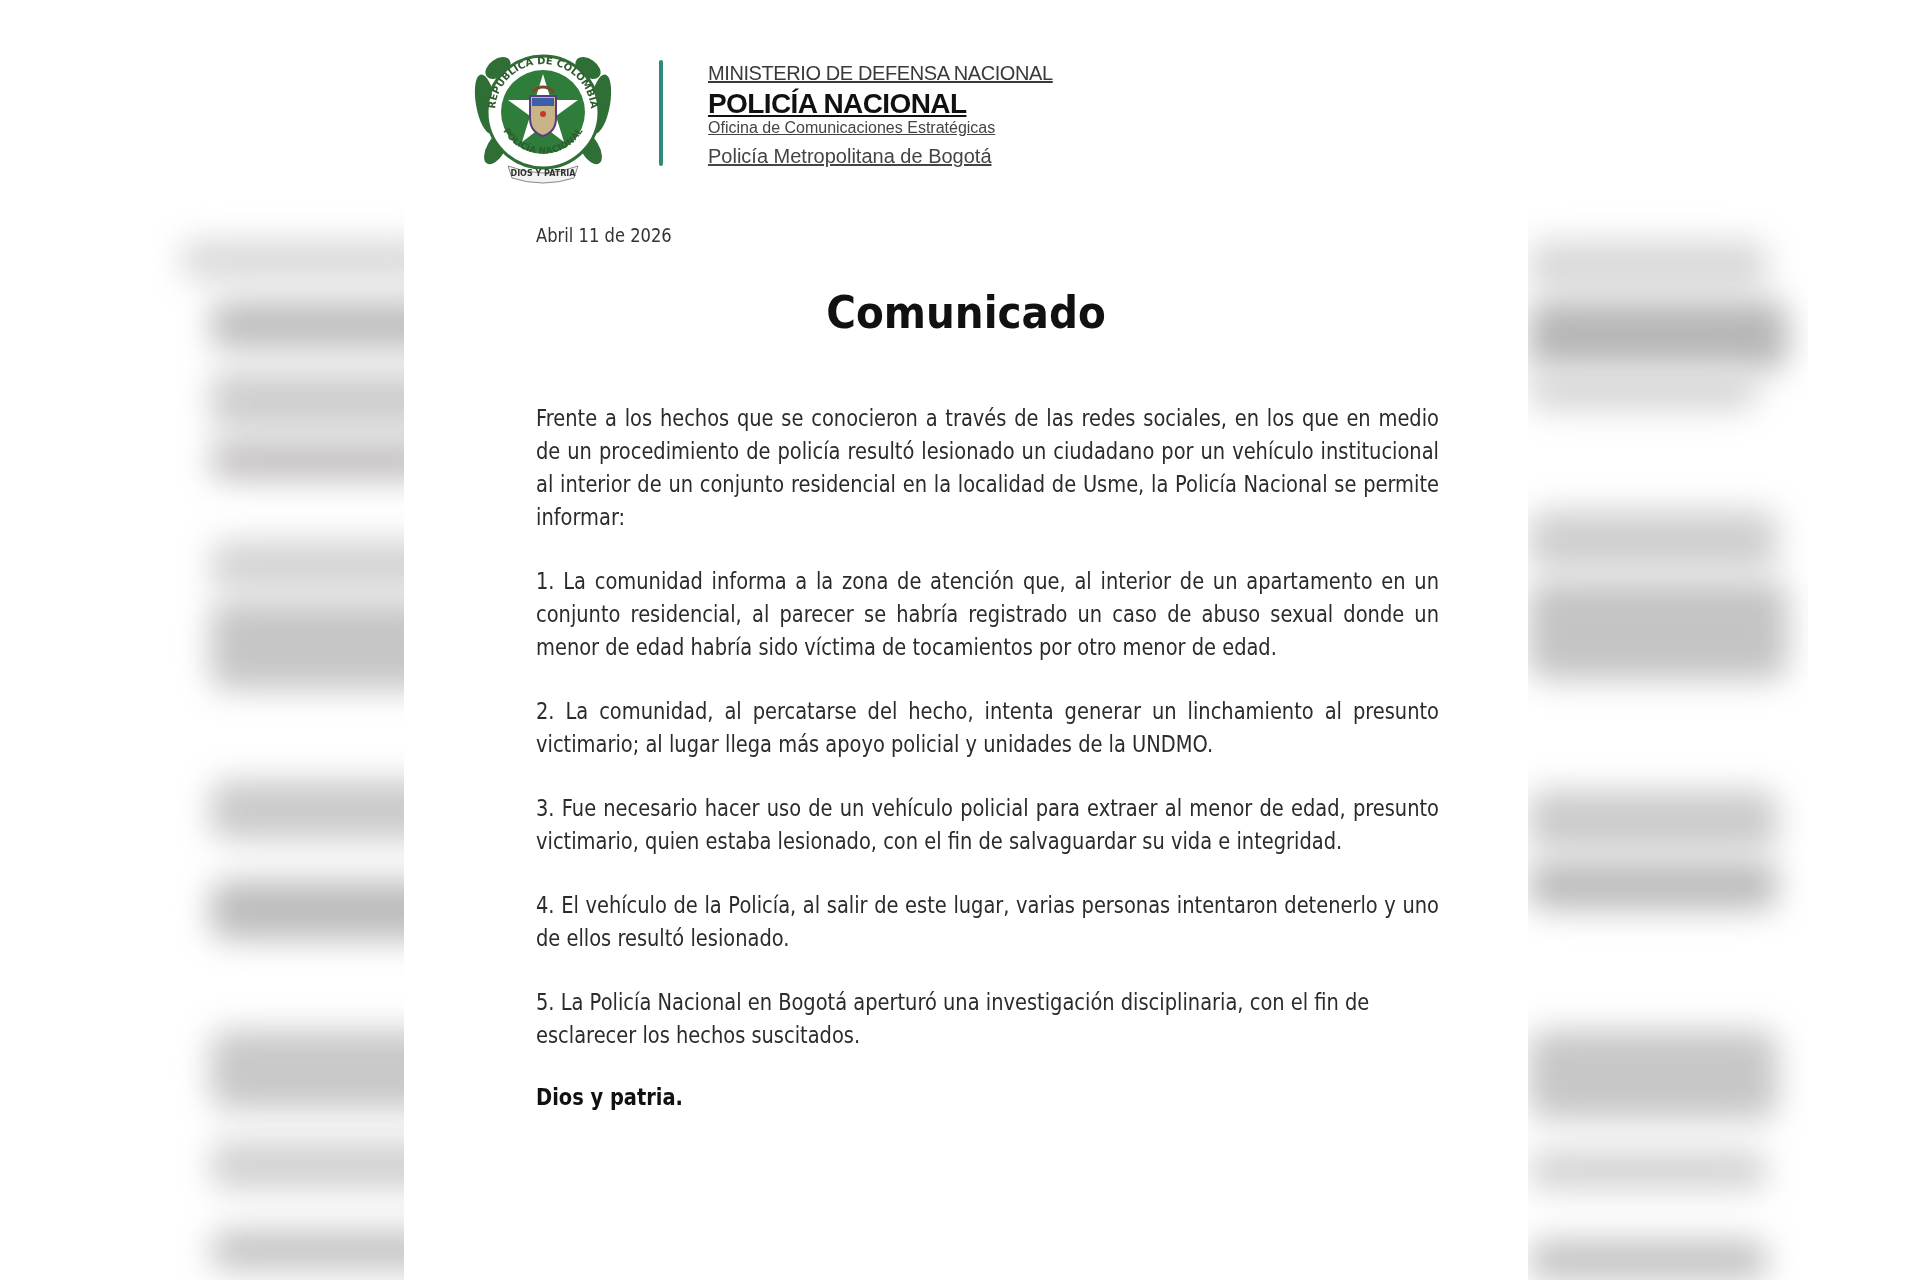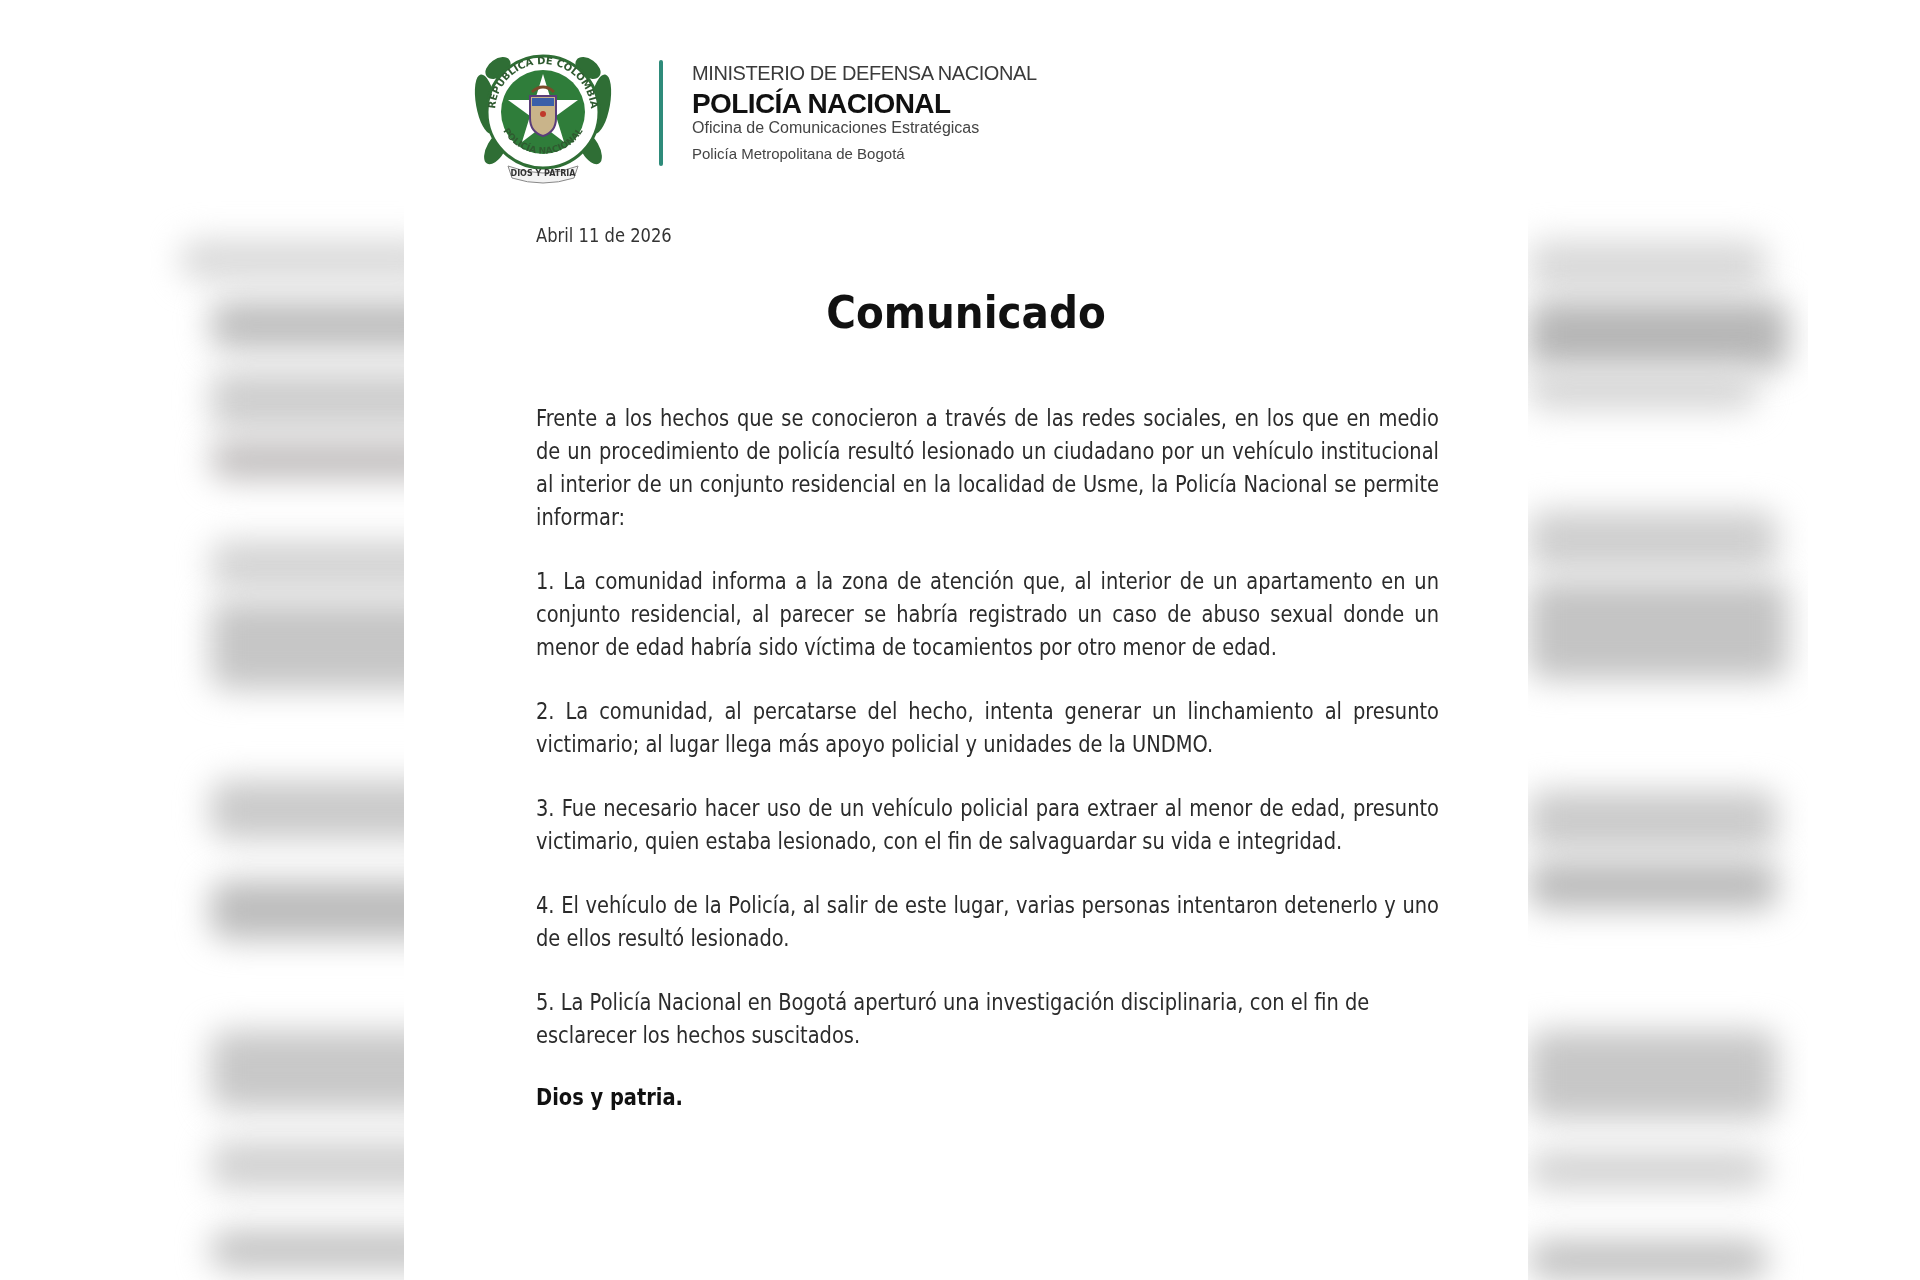--- a/index.html
+++ b/index.html
@@ -16,25 +16,25 @@
 
   .page {
     position:absolute; left:404px; top:0; width:1124px; height:1280px;
     background:#ffffff;
   }
   .logo { position:absolute; left:66px; top:44px; width:146px; height:142px; }
   .divider {
     position:absolute; left:255px; top:60px; width:4px; height:106px;
     background:#2e8b7a; border-radius:2px;
   }
-  .hdr { position:absolute; left:288px; color:#333; white-space:nowrap; }
+  .hdr { position:absolute; left:304px; color:#333; white-space:nowrap;text-decoration:underline; }
   .hdr.l1 { top:62px; font-size:20px; letter-spacing:-0.4px; color:#3a3a3a; }
   .hdr.l2 { top:88px; font-size:28px; font-weight:bold; color:#111; letter-spacing:-0.6px; }
   .hdr.l3 { top:119px; font-size:16px; color:#444; }
-  .hdr.l4 { top:145px; font-size:15px; color:#444; }
+  .hdr.l4 { top:145px; font-size:20px; color:#444; }
 
   .date {
     position:absolute; left:132px; top:224px;
     font-family:"DejaVu Sans", sans-serif; font-size:19px; color:#333;
     transform:scaleX(0.86); transform-origin:left;
   }
   .title {
     position:absolute; left:0; width:1124px; top:286px; text-align:center;
     font-family:"DejaVu Sans", sans-serif; font-weight:bold; font-size:45px; color:#111;
     transform:scaleX(0.9);

